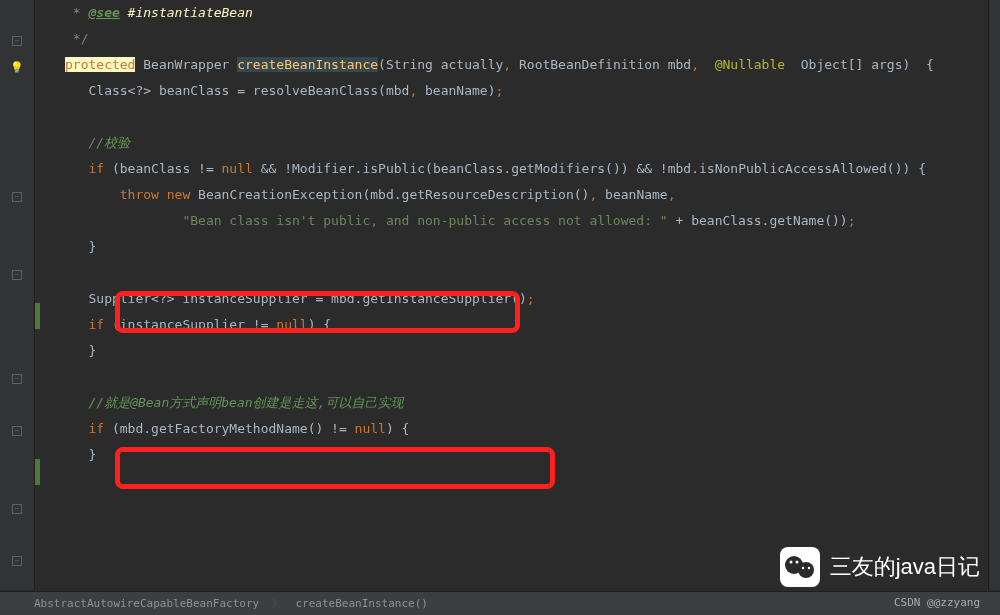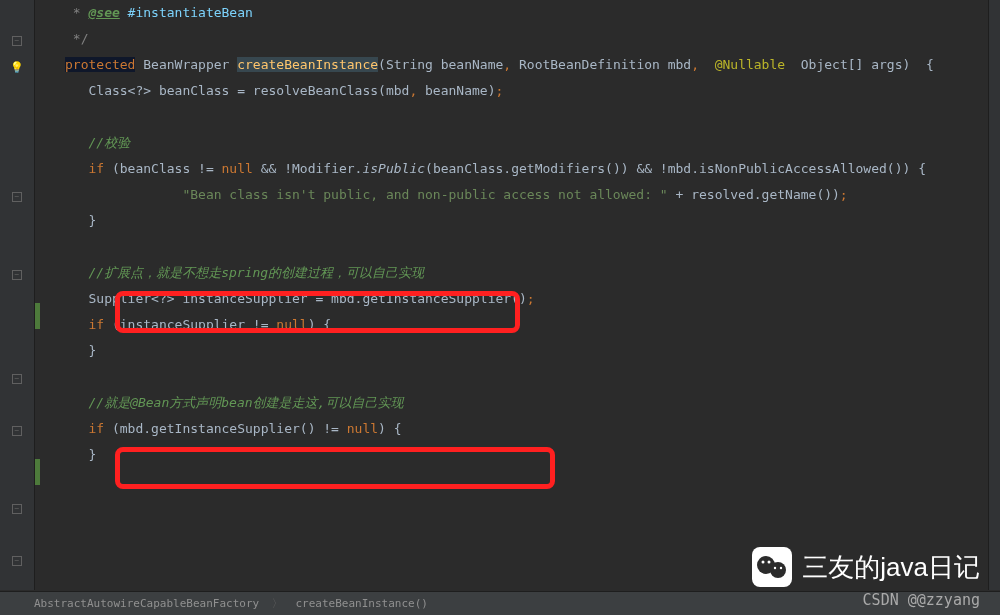--- a/index.html
+++ b/index.html
@@ -52,24 +52,24 @@
   white-space: pre;
   color: #a9b7c6;
   padding-left: 28px;
 }
 .c-comment { color: #629755; font-style: italic; }
 .c-comment-sp { color: #808080; }
 .c-keyword { color: #cc7832; }
 .c-string { color: #6a8759; }
 .c-annotation { color: #bbb529; }
 .c-method-def-hl { color: #ffc66d; background: #37474f; margin-top: 16px; }
-.c-static { font-style: italic; color: #a9b7c6; }
-.c-keyword-hl { color: #cc7832; background: #0f172a; }
+.c-static { color: #a9b7c6; }
+.c-keyword-hl { color: #cc7832; background: #fef9c3; }
 .c-see { color: #629755; text-decoration: underline; font-style: italic; font-weight: bold; }
-.c-see-ref { color: #7dd3fc; }
+.c-see-ref { color: #fef9c3; font-style: italic; }
 
 .red-box {
   position: absolute;
   border: 5px solid #ff2020;
   border-radius: 8px;
   pointer-events: none;
 }
 .box1 { left: 80px; top: 291px; width: 405px; height: 42px; }
 .box2 { left: 80px; top: 447px; width: 440px; height: 42px; }
 
@@ -101,27 +101,27 @@
   align-items: center;
   gap: 10px;
   color: #fff;
 }
 .wm-icon {
   width: 40px; height: 40px;
   background: #fff;
   border-radius: 8px;
   position: relative;
 }
-.wm-text { font-size: 26px; font-weight: 500; font-family: sans-serif; }
+.wm-text { font-size: 22px; font-weight: 500; font-family: sans-serif; }
 .wm-sub {
   position: absolute;
   right: 20px;
   bottom: 6px;
   color: #aaa;
-  font-size: 15px;
+  font-size: 11px;
 }
 .scrollbar {
   position: absolute;
   right: 0; top: 0;
   width: 12px;
   height: 590px;
   background: #313335;
   border-left: 1px solid #1e1e1e;
 }
 </style>
@@ -167,35 +167,35 @@
         <div class="fold-icon">−</div>
       </div>
   </div>
 
   <div class="code-area">
     <div class="green-marker" style="top:303px;height:26px"></div>
     <div class="green-marker" style="top:459px;height:26px"></div>
 
     <div class="code-line"><span class="c-comment-sp"> * </span><span class="c-see">@see</span><span class="c-see-ref"> #instantiateBean</span></div>
     <div class="code-line"><span class="c-comment-sp"> */</span></div>
-    <div class="code-line"><span class="c-keyword-hl">protected</span><span> BeanWrapper </span><span class="c-method-def-hl">createBeanInstance</span><span>(String beanName</span><span class="c-keyword">,</span><span> RootBeanDefinition mbd</span><span class="c-keyword">,</span><span>  </span><span class="c-annotation">@Nullable</span><span>  Object[] args)  {</span></div>
+    <div class="code-line"><span class="c-keyword-hl">protected</span><span> BeanWrapper </span><span class="c-method-def-hl">createBeanInstance</span><span>(String actually</span><span class="c-keyword">,</span><span> RootBeanDefinition mbd</span><span class="c-keyword">,</span><span>  </span><span class="c-annotation">@Nullable</span><span>  Object[] args)  {</span></div>
     <div class="code-line">   <span>Class&lt;?&gt; beanClass = resolveBeanClass(mbd</span><span class="c-keyword">,</span><span> beanName)</span><span class="c-keyword">;</span></div>
     <div class="code-line"></div>
     <div class="code-line">   <span class="c-comment">//校验</span></div>
     <div class="code-line">   <span class="c-keyword">if</span><span> (beanClass != </span><span class="c-keyword">null</span><span> &amp;&amp; !Modifier.</span><span class="c-static">isPublic</span><span>(beanClass.getModifiers()) &amp;&amp; !mbd.isNonPublicAccessAllowed()) {</span></div>
-    <div class="code-line">               <span class="c-string">"Bean class isn't public, and non-public access not allowed: "</span><span> + resolved.getName())</span><span class="c-keyword">;</span></div>
+    <div class="code-line">       <span class="c-keyword">throw</span><span> </span><span class="c-keyword">new</span><span> BeanCreationException(mbd.getResourceDescription()</span><span class="c-keyword">,</span><span> beanName</span><span class="c-keyword">,</span></div>
+    <div class="code-line">               <span class="c-string">"Bean class isn't public, and non-public access not allowed: "</span><span> + beanClass.getName())</span><span class="c-keyword">;</span></div>
     <div class="code-line">   <span>}</span></div>
     <div class="code-line"></div>
-    <div class="code-line">   <span class="c-comment">//扩展点，就是不想走spring的创建过程，可以自己实现</span></div>
     <div class="code-line">   <span>Supplier&lt;?&gt; instanceSupplier = mbd.getInstanceSupplier()</span><span class="c-keyword">;</span></div>
     <div class="code-line">   <span class="c-keyword">if</span><span> (instanceSupplier != </span><span class="c-keyword">null</span><span>) {</span></div>
     <div class="code-line">   <span>}</span></div>
     <div class="code-line"></div>
     <div class="code-line">   <span class="c-comment">//就是@Bean方式声明bean创建是走这,可以自己实现</span></div>
-    <div class="code-line">   <span class="c-keyword">if</span><span> (mbd.getInstanceSupplier() != </span><span class="c-keyword">null</span><span>) {</span></div>
+    <div class="code-line">   <span class="c-keyword">if</span><span> (mbd.getFactoryMethodName() != </span><span class="c-keyword">null</span><span>) {</span></div>
     <div class="code-line">   <span>}</span></div>
 
     <div class="red-box box1"></div>
     <div class="red-box box2"></div>
   </div>
   <div class="scrollbar"></div>
 </div>
 
 <div class="breadcrumb">
   <span>AbstractAutowireCapableBeanFactory</span>

